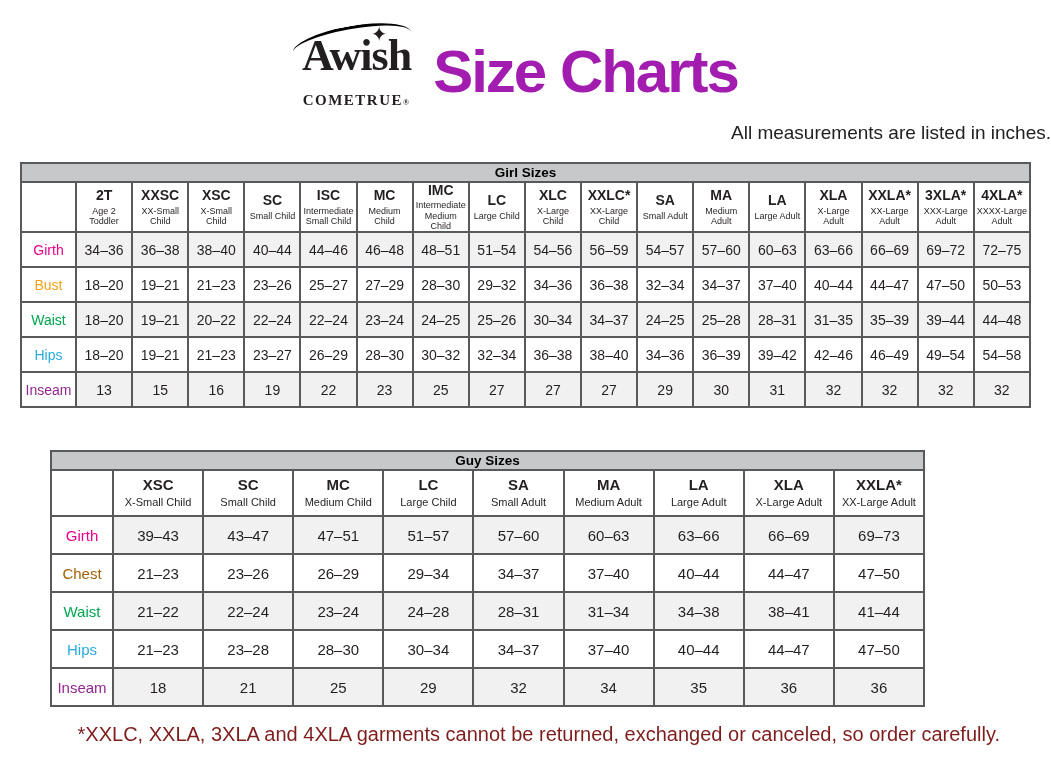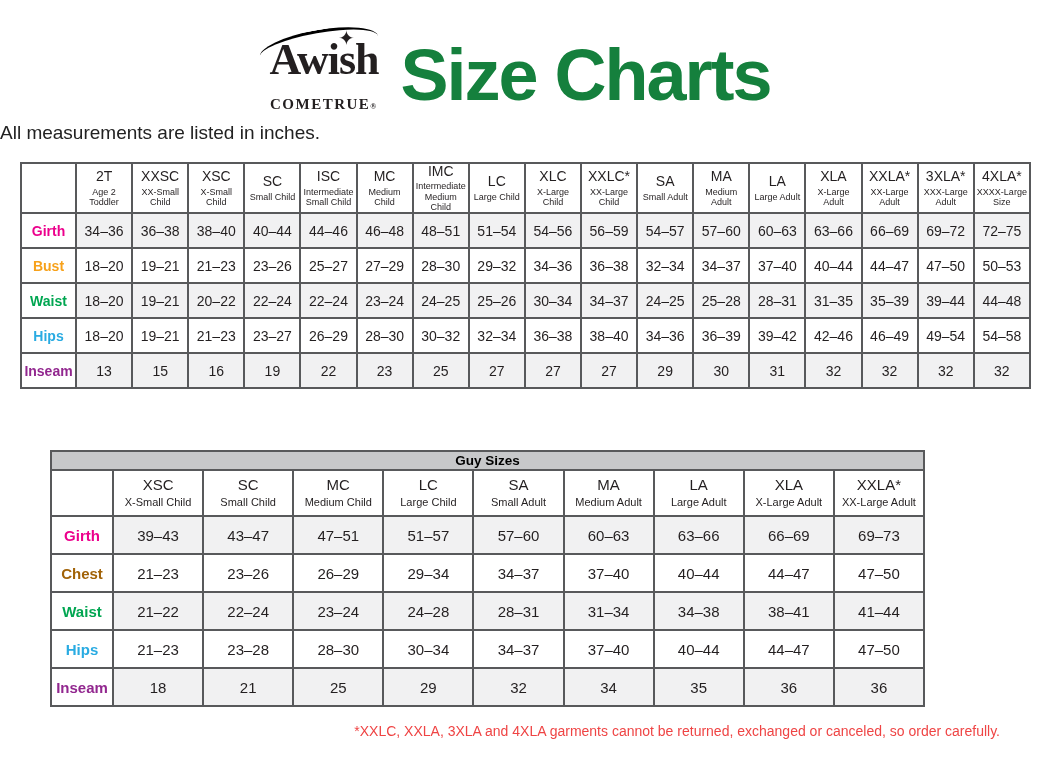--- a/index.html
+++ b/index.html
@@ -11,43 +11,43 @@
           align-items:center;gap:22px;}
   .logo{position:relative;text-align:center;line-height:1;}
   .logo-top{position:relative;font-family:"Liberation Serif",serif;font-weight:bold;
             font-size:44px;letter-spacing:-1px;display:inline-block;}
   .logo-top .swoosh{position:absolute;left:-10px;top:-8px;width:120px;height:30px;
             border-top:3px solid #000;border-radius:50%;transform:rotate(-10deg);}
   .logo-star{position:absolute;top:-10px;left:63%;font-size:20px;font-family:"DejaVu Sans",sans-serif;}
   .logo-bottom{font-family:"Liberation Serif",serif;font-weight:bold;font-size:15px;
             letter-spacing:1.5px;margin-top:15px;}
   .logo-reg{font-size:8px;vertical-align:baseline;}
-  .page-title{font-size:72px;font-weight:bold;letter-spacing:-2px;color:#15803d;}
-  .subtitle{position:absolute;top:122px;left:0;right:0;text-align:left;font-size:19px;color:#222;}
+  .page-title{font-size:60px;font-weight:bold;letter-spacing:-2px;color:#a21caf;}
+  .subtitle{position:absolute;top:122px;left:0;right:0;text-align:right;font-size:19px;color:#222;}
 
   
   table{border-collapse:collapse;table-layout:fixed;position:absolute;background:#fff;}
   td{border:2px solid #58595B;text-align:center;vertical-align:middle;padding:0;overflow:hidden;}
   td.band{background:#C7C8CA;font-weight:bold;font-size:13.5px;height:17px;color:#000;}
   .codes td{height:42px;}
-  .codes .code{font-weight:normal;font-size:14px;line-height:1.1;}
+  .codes .code{font-weight:bold;font-size:14px;line-height:1.1;}
   .codes .desc{font-size:9px;line-height:1.15;margin-top:2px;}
   .data td{height:33px;font-size:14px;}
-  .data td.label{font-weight:bold;font-size:14px;background:#fff;}
+  .data td.label{font-weight:normal;font-size:14px;background:#fff;}
   .data.shade td:not(.label){background:#F1F1F2;}
 
   .girl{left:20px;top:162px;width:1011px;}
   .guy{left:50px;top:450px;width:875px;}
   .guy .codes td{height:44px;}
   .guy .codes .code{font-size:15px;}
   .guy .codes .desc{font-size:11px;margin-top:3px;}
   .guy .data td{height:36px;font-size:15px;}
   .guy .data td.label{font-size:15px;}
 
-  .footnote{position:absolute;top:723px;right:51px;font-size:14px;color:#ef4444;text-align:center;}
+  .footnote{position:absolute;top:723px;right:51px;font-size:20px;color:#7f1d1d;text-align:center;}
 </style>
 </head>
 <body>
 
 <div class="page">
 
   <div class="header">
     <div class="logo">
       <div class="logo-top">
         <span class="swoosh"></span>
@@ -78,20 +78,23 @@
         <col>
         <col>
         <col>
         <col>
         <col>
         <col>
         <col>
         <col>
       </colgroup>
       <tbody>
+        <tr>
+          <td colspan="18" class="band">Girl Sizes</td>
+        </tr>
         <tr class="codes">
           <td></td>
           <td>
             <div class="code">2T</div>
             <div class="desc">Age 2 Toddler</div>
           </td>
           <td>
             <div class="code">XXSC</div>
             <div class="desc">XX-Small Child</div>
           </td>
@@ -146,21 +149,21 @@
           <td>
             <div class="code">XXLA*</div>
             <div class="desc">XX-Large Adult</div>
           </td>
           <td>
             <div class="code">3XLA*</div>
             <div class="desc">XXX-Large Adult</div>
           </td>
           <td>
             <div class="code">4XLA*</div>
-            <div class="desc">XXXX-Large Size</div>
+            <div class="desc">XXXX-Large Adult</div>
           </td>
         </tr>
         <tr class="data shade">
           <td class="label" style="color: rgb(236, 0, 140);">Girth</td>
           <td>34–36</td>
           <td>36–38</td>
           <td>38–40</td>
           <td>40–44</td>
           <td>44–46</td>
           <td>46–48</td>

